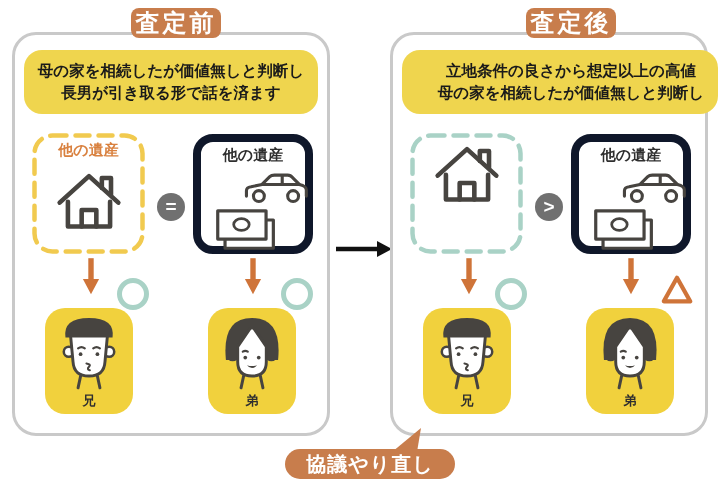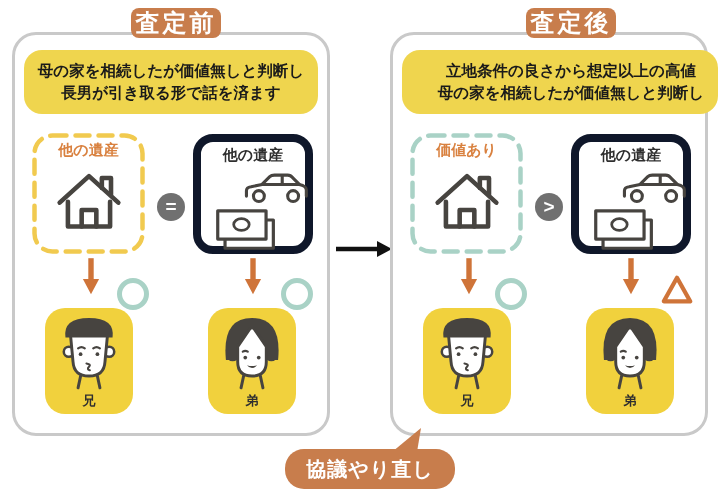--- a/index.html
+++ b/index.html
@@ -21,21 +21,21 @@
   .lbl-orange{color:#d9813f;}
   .lbl-dark{color:#2f2f2f;}
   .cmpcircle{position:absolute;width:28px;height:28px;border-radius:50%;background:#707070;
              color:#fff;display:flex;align-items:center;justify-content:center;
              font-size:19px;font-weight:bold;z-index:3;}
   .ring{position:absolute;width:22px;height:22px;border:5px solid #a9d2c6;border-radius:50%;z-index:4;}
   .person{position:absolute;width:88px;height:106px;background:#f1d13d;border-radius:20px;z-index:3;
           display:flex;flex-direction:column;align-items:center;}
   .person-label{position:absolute;bottom:4px;width:100%;text-align:center;
                 font-size:13px;font-weight:bold;color:#2f2f2f;}
-  .callout{position:absolute;left:285px;top:449px;width:170px;height:40px;background:#c87d4c;
+  .callout{position:absolute;left:285px;top:449px;width:170px;height:30px;background:#c87d4c;
            border-radius:19px;color:#fff;font-size:20px;font-weight:bold;letter-spacing:1px;
            display:flex;align-items:center;justify-content:center;z-index:6;}
   svg{display:block;}
 </style>
 </head>
 <body>
 
 <div class="stage">
 
   <section class="panel" style="left:12px;"></section>
@@ -142,21 +142,20 @@
   </div>
   <div class="note" style="left:402px;padding-left:22px;">
     <span>立地条件の良さから想定以上の高値</span>
     <span>母の家を相続したが価値無しと判断し</span>
   </div>
 
   <div class="assetbox dashwrap" style="left:410px;top:133px;">
     <svg class="abs" style="left:0;top:0;" width="113" height="121" viewBox="0 0 113 121">
       <rect x="2.5" y="2.5" width="108" height="116" rx="18" fill="none" stroke="#a9d2c6" stroke-width="4.5" stroke-dasharray="14 9" stroke-linecap="round"></rect>
     </svg>
-    <span class="asset-label lbl-orange">価値あり</span>
     <svg width="74" height="66" viewBox="0 0 80 72" style="margin:6px auto 0;">
       <g fill="none" stroke="#474440" stroke-width="5" stroke-linecap="round" stroke-linejoin="round">
         <path d="M54 24 V13 H64 V31"></path>
         <path d="M8 40 L40 11 L72 40"></path>
         <path d="M17 39 V66 H63 V39"></path>
         <path d="M32 66 V48 H48 V66"></path>
       </g>
     </svg>
   </div>
 

